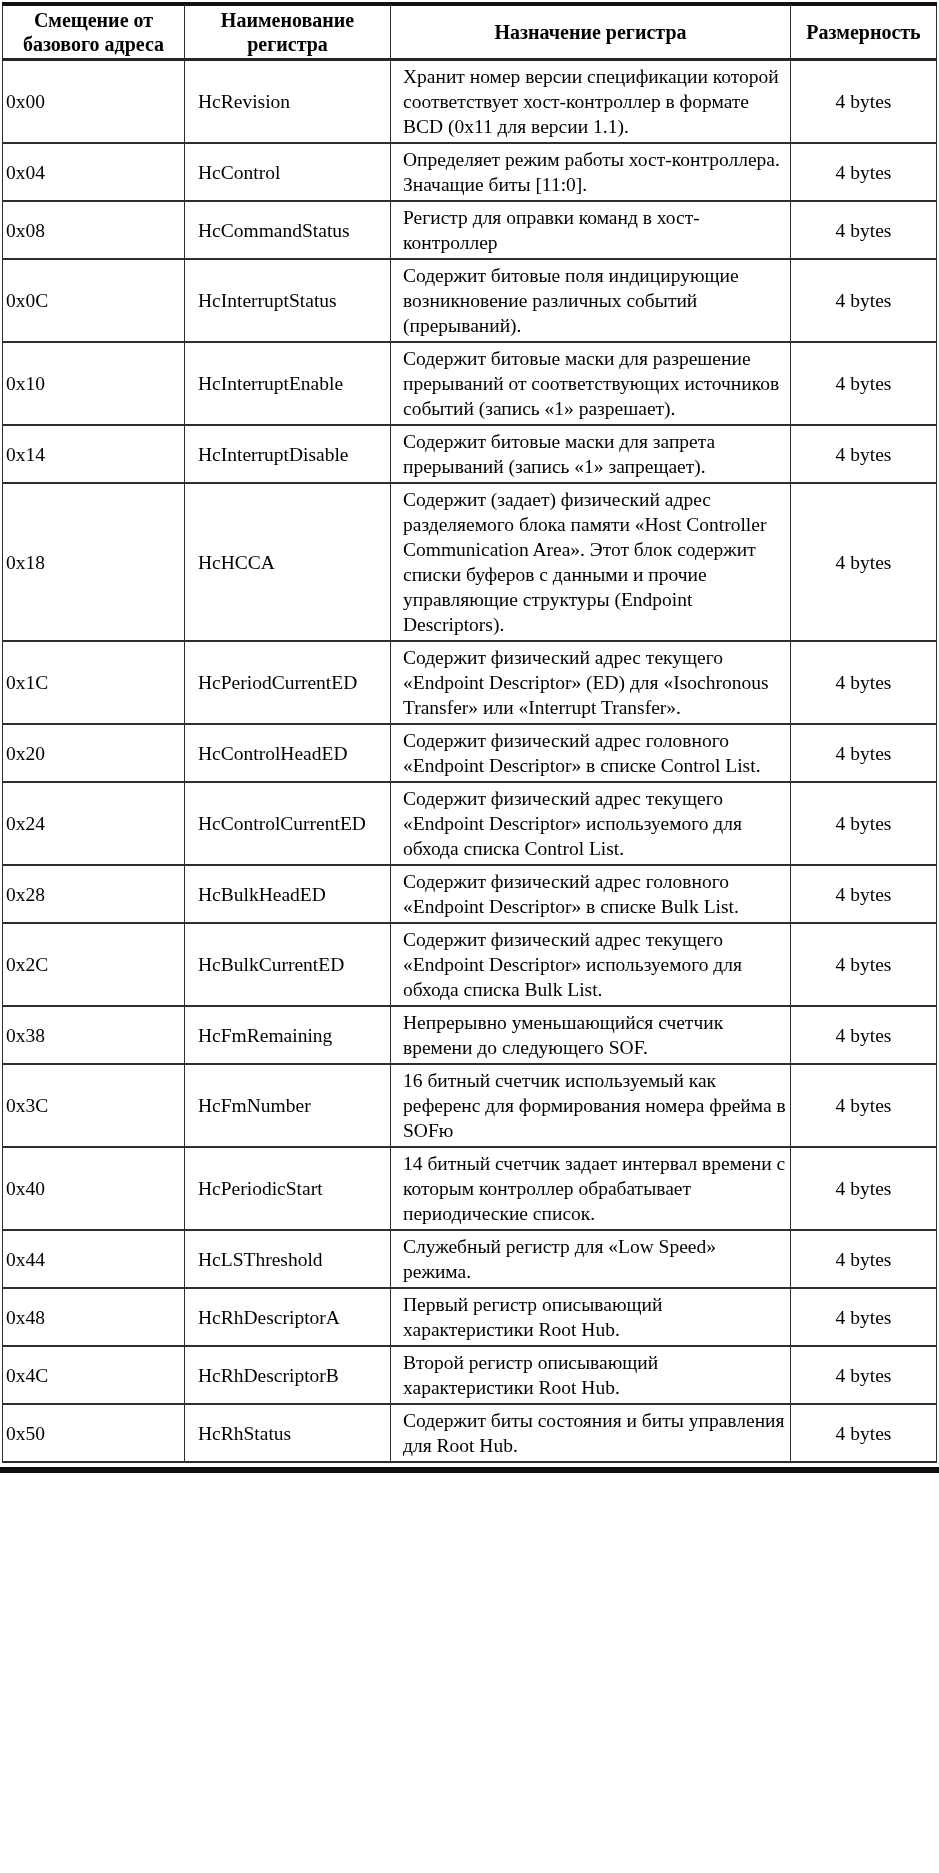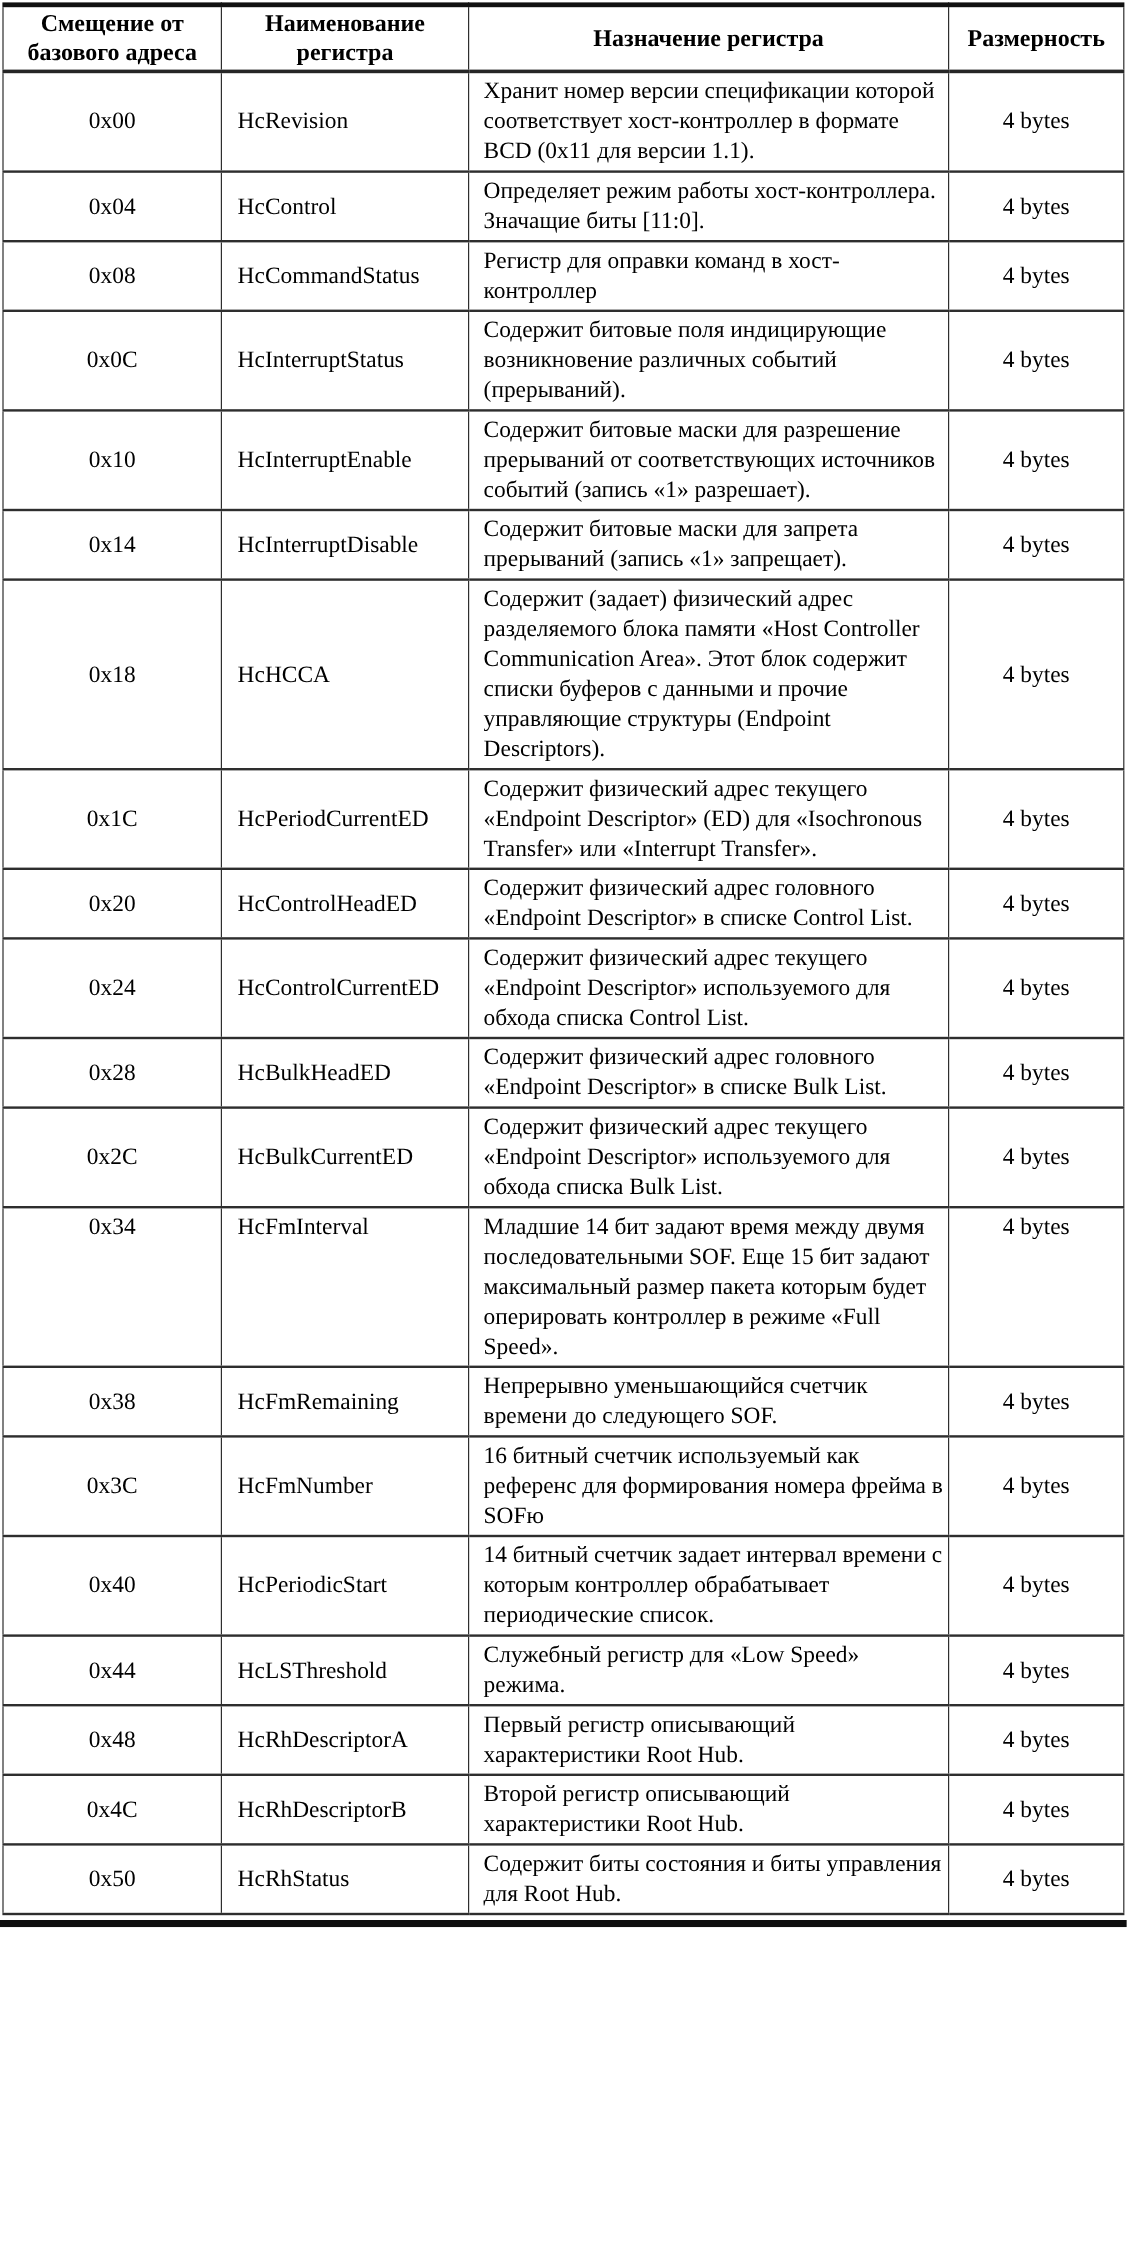--- a/index.html
+++ b/index.html
@@ -45,21 +45,21 @@
     line-height: 24px;
     text-align: center;
     vertical-align: middle;
     padding: 2px 2px;
     border-bottom: 3px solid #262626;
   }
   table.registers td { vertical-align: middle; }
   table.registers tr.valign-top td { vertical-align: top; }
 
   
-  table.registers td:nth-child(1) { text-align: center; }
+  table.registers td:nth-child(1) { text-align: left; }
   table.registers td:nth-child(2) { text-align: left; padding-left: 13px; }
   table.registers td:nth-child(3) { text-align: left; padding-left: 12px; padding-right: 2px; }
   table.registers td:nth-child(4) { text-align: center; }
 
   .bottom-rule {
     margin-top: 4px;
     height: 6px;
     width: 939px;
     margin-left: -2px;
     background: #0e0e0e;
@@ -150,26 +150,20 @@
           <td>HcBulkHeadED</td>
           <td>Содержит физический адрес головного «Endpoint Descriptor» в списке Bulk List.</td>
           <td>4 bytes</td>
         </tr>
         <tr>
           <td>0x2C</td>
           <td>HcBulkCurrentED</td>
           <td>Содержит физический адрес текущего «Endpoint Descriptor» используемого для обхода списка Bulk List.</td>
           <td>4 bytes</td>
         </tr>
-        <tr class="valign-top">
-          <td>0x34</td>
-          <td>HcFmInterval</td>
-          <td>Младшие 14 бит задают время между двумя последовательными SOF. Еще 15 бит задают максимальный размер пакета которым будет оперировать контроллер в режиме «Full Speed».</td>
-          <td>4 bytes</td>
-        </tr>
         <tr>
           <td>0x38</td>
           <td>HcFmRemaining</td>
           <td>Непрерывно уменьшающийся счетчик времени до следующего SOF.</td>
           <td>4 bytes</td>
         </tr>
         <tr>
           <td>0x3C</td>
           <td>HcFmNumber</td>
           <td>16 битный счетчик используемый как референс для формирования номера фрейма в SOFю</td>

